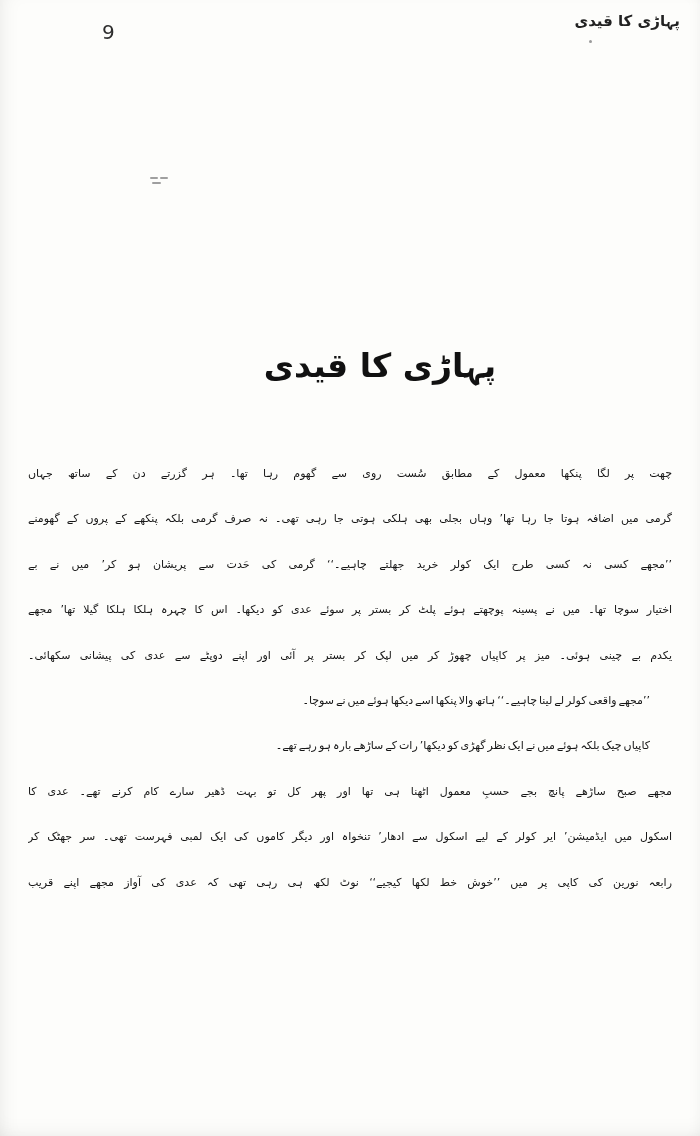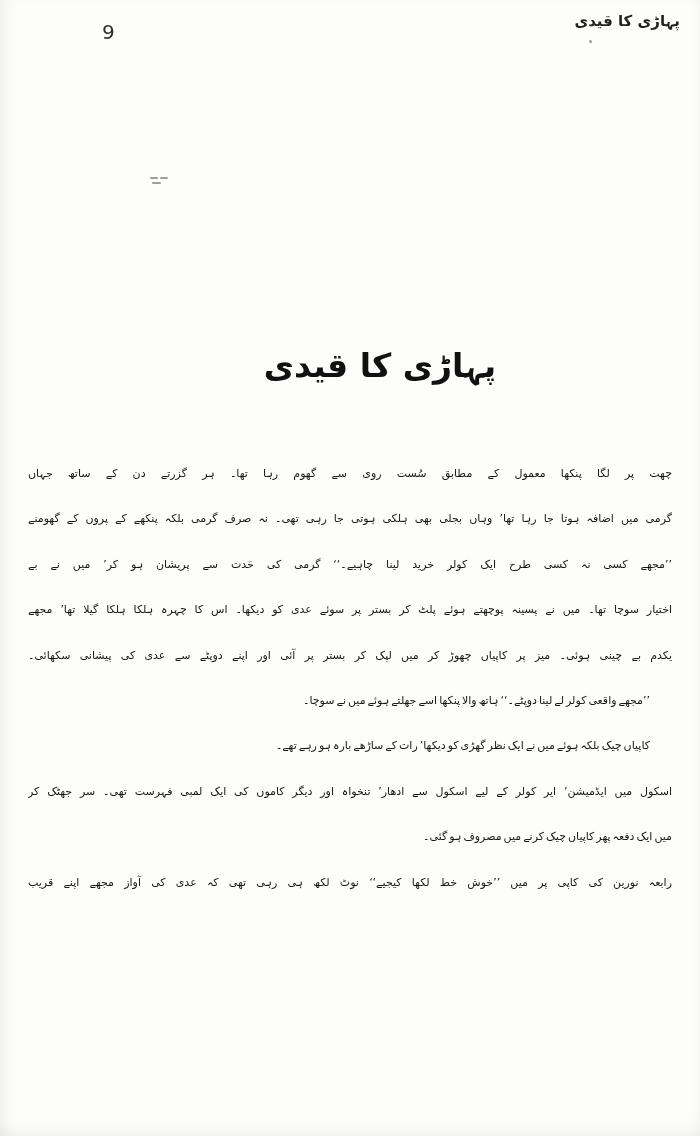--- a/index.html
+++ b/index.html
@@ -104,23 +104,23 @@
       <i></i>
       <i></i>
       <i></i>
     </div>
 
   <h1 class="chapter-title">پہاڑی کا قیدی</h1>
 
   <div class="text-block">
     <div class="line">چھت پر لگا پنکھا معمول کے مطابق سُست روی سے گھوم رہا تھا۔ ہر گزرتے دن کے ساتھ جہاں</div>
     <div class="line">گرمی میں اضافہ ہوتا جا رہا تھا’ وہاں بجلی بھی ہلکی ہوتی جا رہی تھی۔ نہ صرف گرمی بلکہ پنکھے کے پروں کے گھومنے</div>
-    <div class="line">’’مجھے کسی نہ کسی طرح ایک کولر خرید لینا چاہیے۔‘‘ گرمی کی حَدت سے پریشان ہو کر’ میں نے بے</div>
+    <div class="line">’’مجھے کسی نہ کسی طرح ایک کولر خرید جھلتے چاہیے۔‘‘ گرمی کی حَدت سے پریشان ہو کر’ میں نے بے</div>
     <div class="line">اختیار سوچا تھا۔ میں نے پسینہ پوچھتے ہوئے پلٹ کر بستر پر سوئے عدی کو دیکھا۔ اس کا چہرہ ہلکا ہلکا گیلا تھا’ مجھے</div>
     <div class="line">یکدم بے چینی ہوئی۔ میز پر کاپیاں چھوڑ کر میں لپک کر بستر پر آئی اور اپنے دوپٹے سے عدی کی پیشانی سکھائی۔</div>
-    <div class="line end indent">’’مجھے واقعی کولر لے لینا دوپٹے۔‘‘ ہاتھ والا پنکھا اسے جھلتے ہوئے میں نے سوچا۔</div>
+    <div class="line end indent">’’مجھے واقعی کولر لے لینا چاہیے۔‘‘ ہاتھ والا پنکھا اسے دیکھا ہوئے میں نے سوچا۔</div>
     <div class="line end indent">کاپیاں چیک بلکہ ہوئے میں نے ایک نظر گھڑی کو دیکھا’ رات کے ساڑھے بارہ ہو رہے تھے۔</div>
+    <div class="line">مجھے صبح ساڑھے پانچ بجے حسبِ معمول اٹھنا ہی تھا اور پھر کل تو بہت ڈھیر سارے کام کرنے تھے۔ عدی کا</div>
     <div class="line">اسکول میں ایڈمیشن’ ایر کولر کے لیے اسکول سے ادھار’ تنخواہ اور دیگر کاموں کی ایک لمبی فہرست تھی۔ سر جھٹک کر</div>
-    <div class="line end">میں ایک دفعہ پھر کاپیاں چیک کرنے میں مصروف ہو گئی۔</div>
     <div class="line">رابعہ نورین کی کاپی پر میں ’’خوش خط لکھا کیجیے‘‘ نوٹ لکھ ہی رہی تھی کہ عدی کی آواز مجھے اپنے قریب</div>
   </div>
 
 </div>
 
 </body></html>

